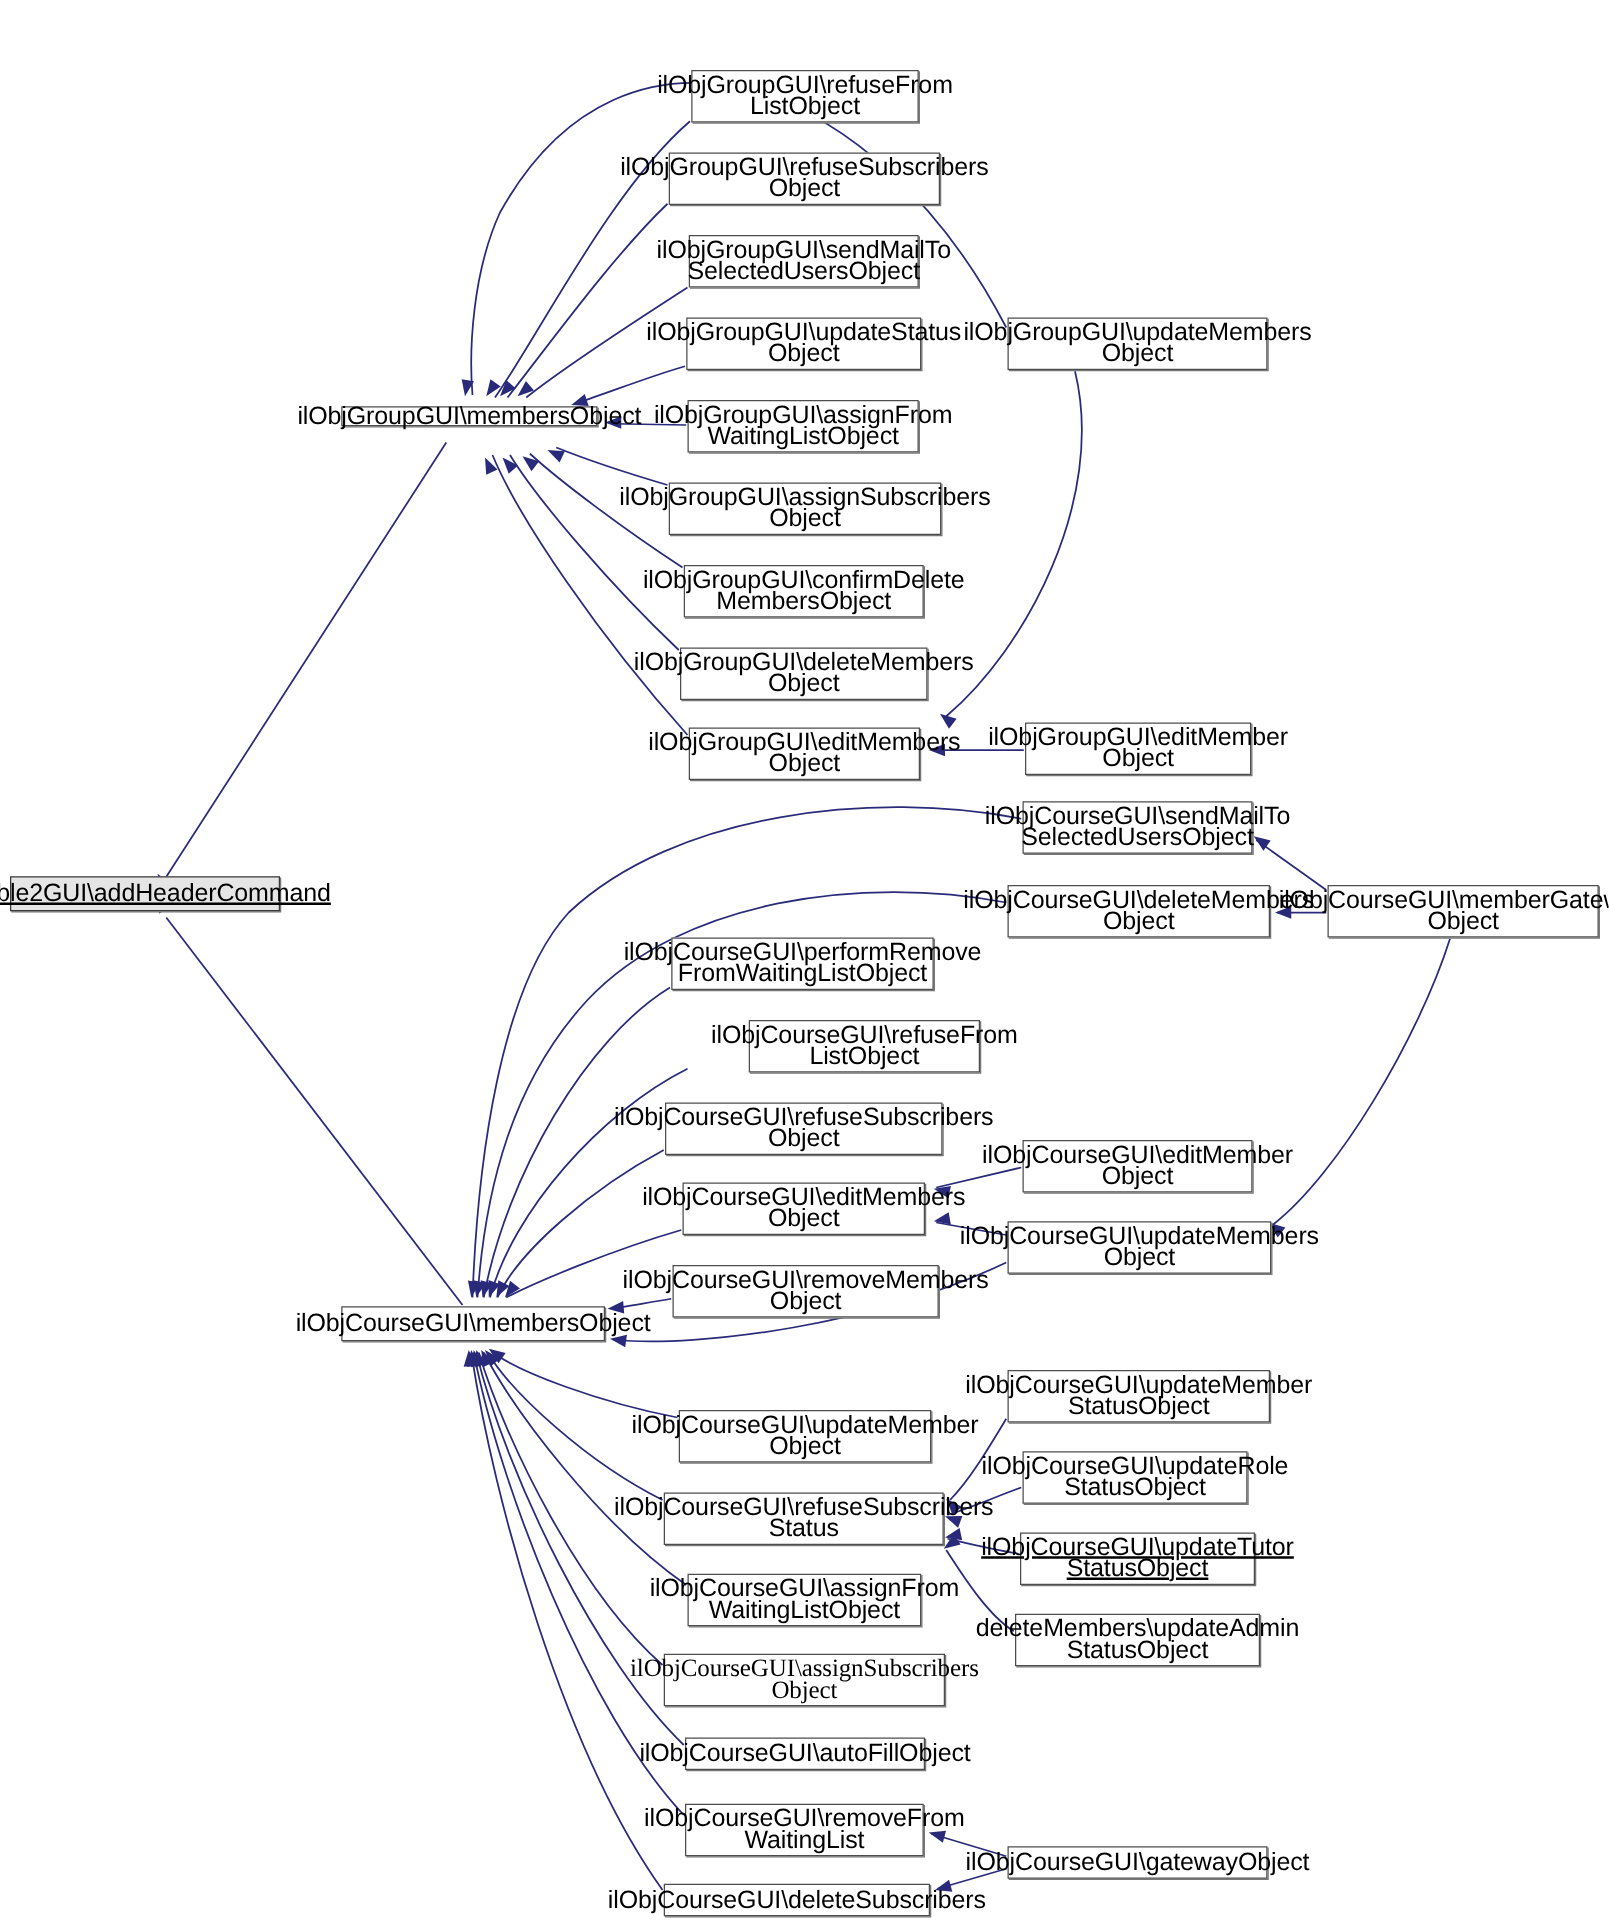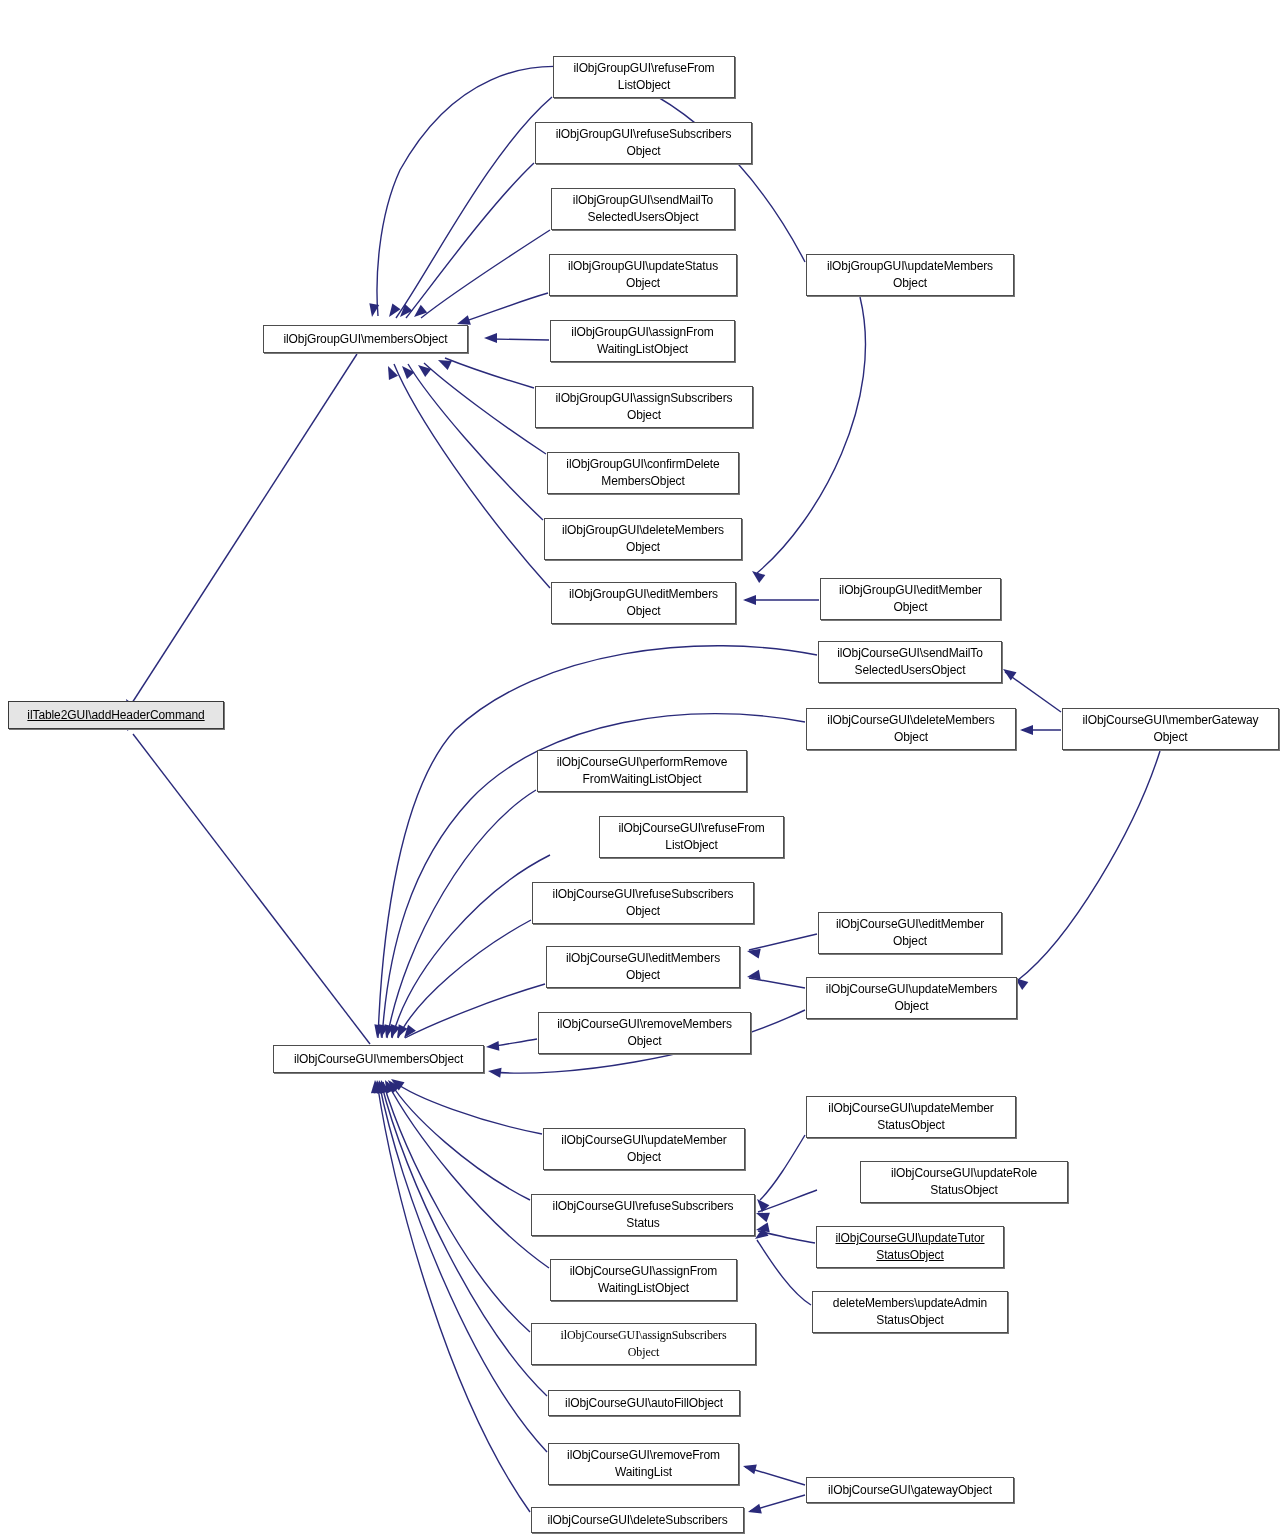--- a/index.html
+++ b/index.html
@@ -36,21 +36,21 @@
   .node-box {
     position: absolute;
     box-sizing: border-box;
     border: 1px solid #4d4d4d;
     background: #ffffff;
     display: flex;
     align-items: center;
     justify-content: center;
     text-align: center;
     color: #000000;
-    font-size: 12px;
+    font-size: 20px;
     line-height: 17px;
     letter-spacing: -0.1px;
     white-space: pre-line;
     box-shadow: 1px 1px 0 0 #777777;
     cursor: default;
     z-index: 5;
   }
   .node-box.highlight {
     background: #e5e5e5;
     border: 1px solid #3a3a3a;
@@ -143,21 +143,21 @@
       <polygon points="0,0 -13,-5 -13,5" class="edge-head" transform="translate(1015,978) rotate(218)"></polygon>
       <polygon points="0,0 -13,-5 -13,5" class="edge-head" transform="translate(757,1199) rotate(228)"></polygon>
       <polygon points="0,0 -13,-5 -13,5" class="edge-head" transform="translate(756,1213) rotate(200)"></polygon>
       <polygon points="0,0 -13,-5 -13,5" class="edge-head" transform="translate(756,1230) rotate(168)"></polygon>
       <polygon points="0,0 -13,-5 -13,5" class="edge-head" transform="translate(755,1239) rotate(145)"></polygon>
       <polygon points="0,0 -13,-5 -13,5" class="edge-head" transform="translate(743,1466) rotate(195)"></polygon>
       <polygon points="0,0 -13,-5 -13,5" class="edge-head" transform="translate(748,1512) rotate(165)"></polygon>
     </svg>
   <div id="nodes-layer">
       <div class="node-box highlight" style="left: 8px; top: 701px; width: 216px; height: 28px;"><span class="node-label">ilTable2GUI\addHeaderCommand</span></div>
-      <div class="node-box" style="left: 263px; top: 325px; width: 205px; height: 28px;"><span class="node-label">ilObjGroupGUI\membersObject</span></div>
+      <div class="node-box" style="left: 273px; top: 325px; width: 205px; height: 16px;"><span class="node-label">ilObjGroupGUI\membersObject</span></div>
       <div class="node-box" style="left: 553px; top: 56px; width: 182px; height: 42px;"><span class="node-label">ilObjGroupGUI\refuseFrom
 ListObject</span></div>
       <div class="node-box" style="left: 535px; top: 122px; width: 217px; height: 42px;"><span class="node-label">ilObjGroupGUI\refuseSubscribers
 Object</span></div>
       <div class="node-box" style="left: 551px; top: 188px; width: 184px; height: 42px;"><span class="node-label">ilObjGroupGUI\sendMailTo
 SelectedUsersObject</span></div>
       <div class="node-box" style="left: 549px; top: 254px; width: 188px; height: 42px;"><span class="node-label">ilObjGroupGUI\updateStatus
 Object</span></div>
       <div class="node-box" style="left: 550px; top: 320px; width: 185px; height: 42px;"><span class="node-label">ilObjGroupGUI\assignFrom
 WaitingListObject</span></div>
@@ -202,20 +202,20 @@
 WaitingListObject</span></div>
       <div class="node-box" style="left: 531px; top: 1323px; width: 225px; height: 42px; font-family: Liberation Serif, serif;"><span class="node-label">ilObjCourseGUI\assignSubscribers
 Object</span></div>
       <div class="node-box" style="left: 548px; top: 1390px; width: 192px; height: 26px;"><span class="node-label">ilObjCourseGUI\autoFillObject</span></div>
       <div class="node-box" style="left: 548px; top: 1443px; width: 191px; height: 42px;"><span class="node-label">ilObjCourseGUI\removeFrom
 WaitingList</span></div>
       <div class="node-box" style="left: 531px; top: 1507px; width: 213px; height: 26px;"><span class="node-label">ilObjCourseGUI\deleteSubscribers</span></div>
       <div class="node-box" style="left: 806px; top: 1477px; width: 208px; height: 26px;"><span class="node-label">ilObjCourseGUI\gatewayObject</span></div>
       <div class="node-box" style="left: 806px; top: 1096px; width: 210px; height: 42px;"><span class="node-label">ilObjCourseGUI\updateMember
 StatusObject</span></div>
-      <div class="node-box" style="left: 860px; top: 1161px; width: 208px; height: 42px;"><span class="node-label">ilObjCourseGUI\updateRole
+      <div class="node-box" style="left: 818px; top: 1161px; width: 180px; height: 42px;"><span class="node-label">ilObjCourseGUI\updateRole
 StatusObject</span></div>
       <div class="node-box" style="left: 816px; top: 1226px; width: 188px; height: 42px; text-decoration: underline;"><span class="node-label">ilObjCourseGUI\updateTutor
 StatusObject</span></div>
       <div class="node-box" style="left: 812px; top: 1291px; width: 196px; height: 42px;"><span class="node-label">deleteMembers\updateAdmin
 StatusObject</span></div>
     </div>
 </div>
 
 </body></html>

